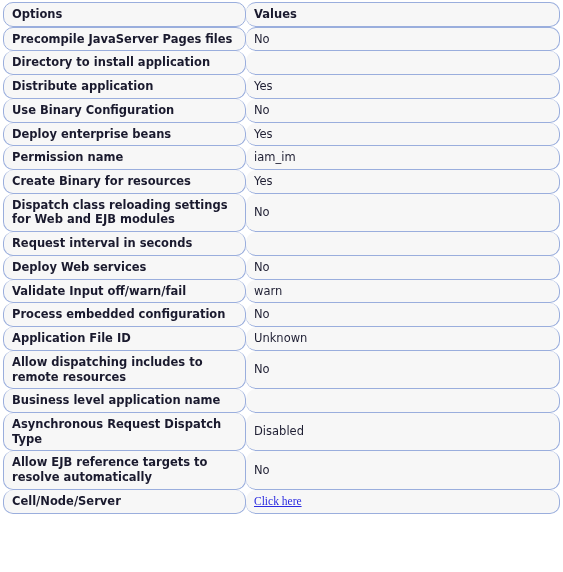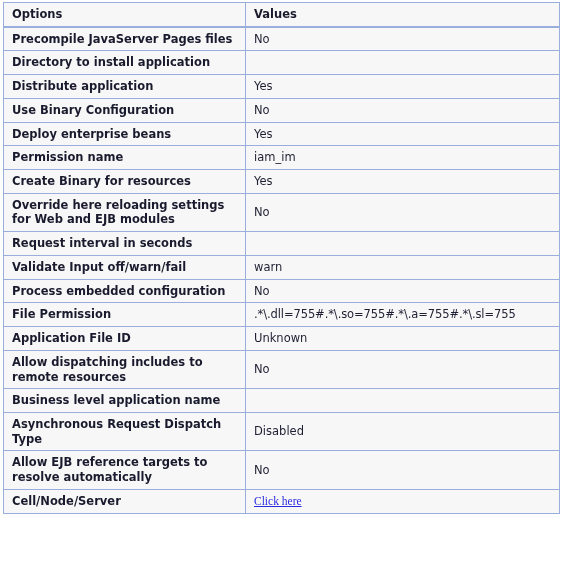--- a/index.html
+++ b/index.html
@@ -31,20 +31,21 @@
   #summary-table td {
     border-top: 1px solid #9aaedd;
     border-bottom: 1px solid #9aaedd;
     border-right: 1px solid #9aaedd;
     padding: 4px 7px 4px 8px;
     vertical-align: middle;
     line-height: 1.28;
     background: #f7f7f7;
     word-wrap: break-word;
     overflow-wrap: break-word;
+    border-radius: 10px;
   }
 
   #summary-table th:first-child,
   #summary-table td:first-child {
     border-left: 1px solid #9aaedd;
   }
 
   #summary-table tr + tr th,
   #summary-table tr + tr td {
     border-top: none;
@@ -135,38 +136,38 @@
       </tr>
       <tr>
         <td class="option-cell">Permission name</td>
         <td class="value-cell"><span>iam_im</span></td>
       </tr>
       <tr>
         <td class="option-cell">Create Binary for resources</td>
         <td class="value-cell"><span>Yes</span></td>
       </tr>
       <tr>
-        <td class="option-cell">Override here reloading settings for Web and EJB modules</td>
+        <td class="option-cell">Dispatch class reloading settings for Web and EJB modules</td>
         <td class="value-cell"><span>No</span></td>
       </tr>
       <tr class="empty-value">
         <td class="option-cell">Request interval in seconds</td>
         <td class="value-cell is-empty"></td>
+      </tr>
+      <tr>
+        <td class="option-cell">Deploy Web services</td>
+        <td class="value-cell"><span>No</span></td>
       </tr>
       <tr>
         <td class="option-cell">Validate Input off/warn/fail</td>
         <td class="value-cell"><span>warn</span></td>
       </tr>
       <tr>
         <td class="option-cell">Process embedded configuration</td>
         <td class="value-cell"><span>No</span></td>
-      </tr>
-      <tr>
-        <td class="option-cell">File Permission</td>
-        <td class="value-cell"><span class="value-mono">.*\.dll=755#.*\.so=755#.*\.a=755#.*\.sl=755</span></td>
       </tr>
       <tr>
         <td class="option-cell">Application File ID</td>
         <td class="value-cell"><span>Unknown</span></td>
       </tr>
       <tr>
         <td class="option-cell">Allow dispatching includes to remote resources</td>
         <td class="value-cell"><span>No</span></td>
       </tr>
       <tr class="empty-value">

